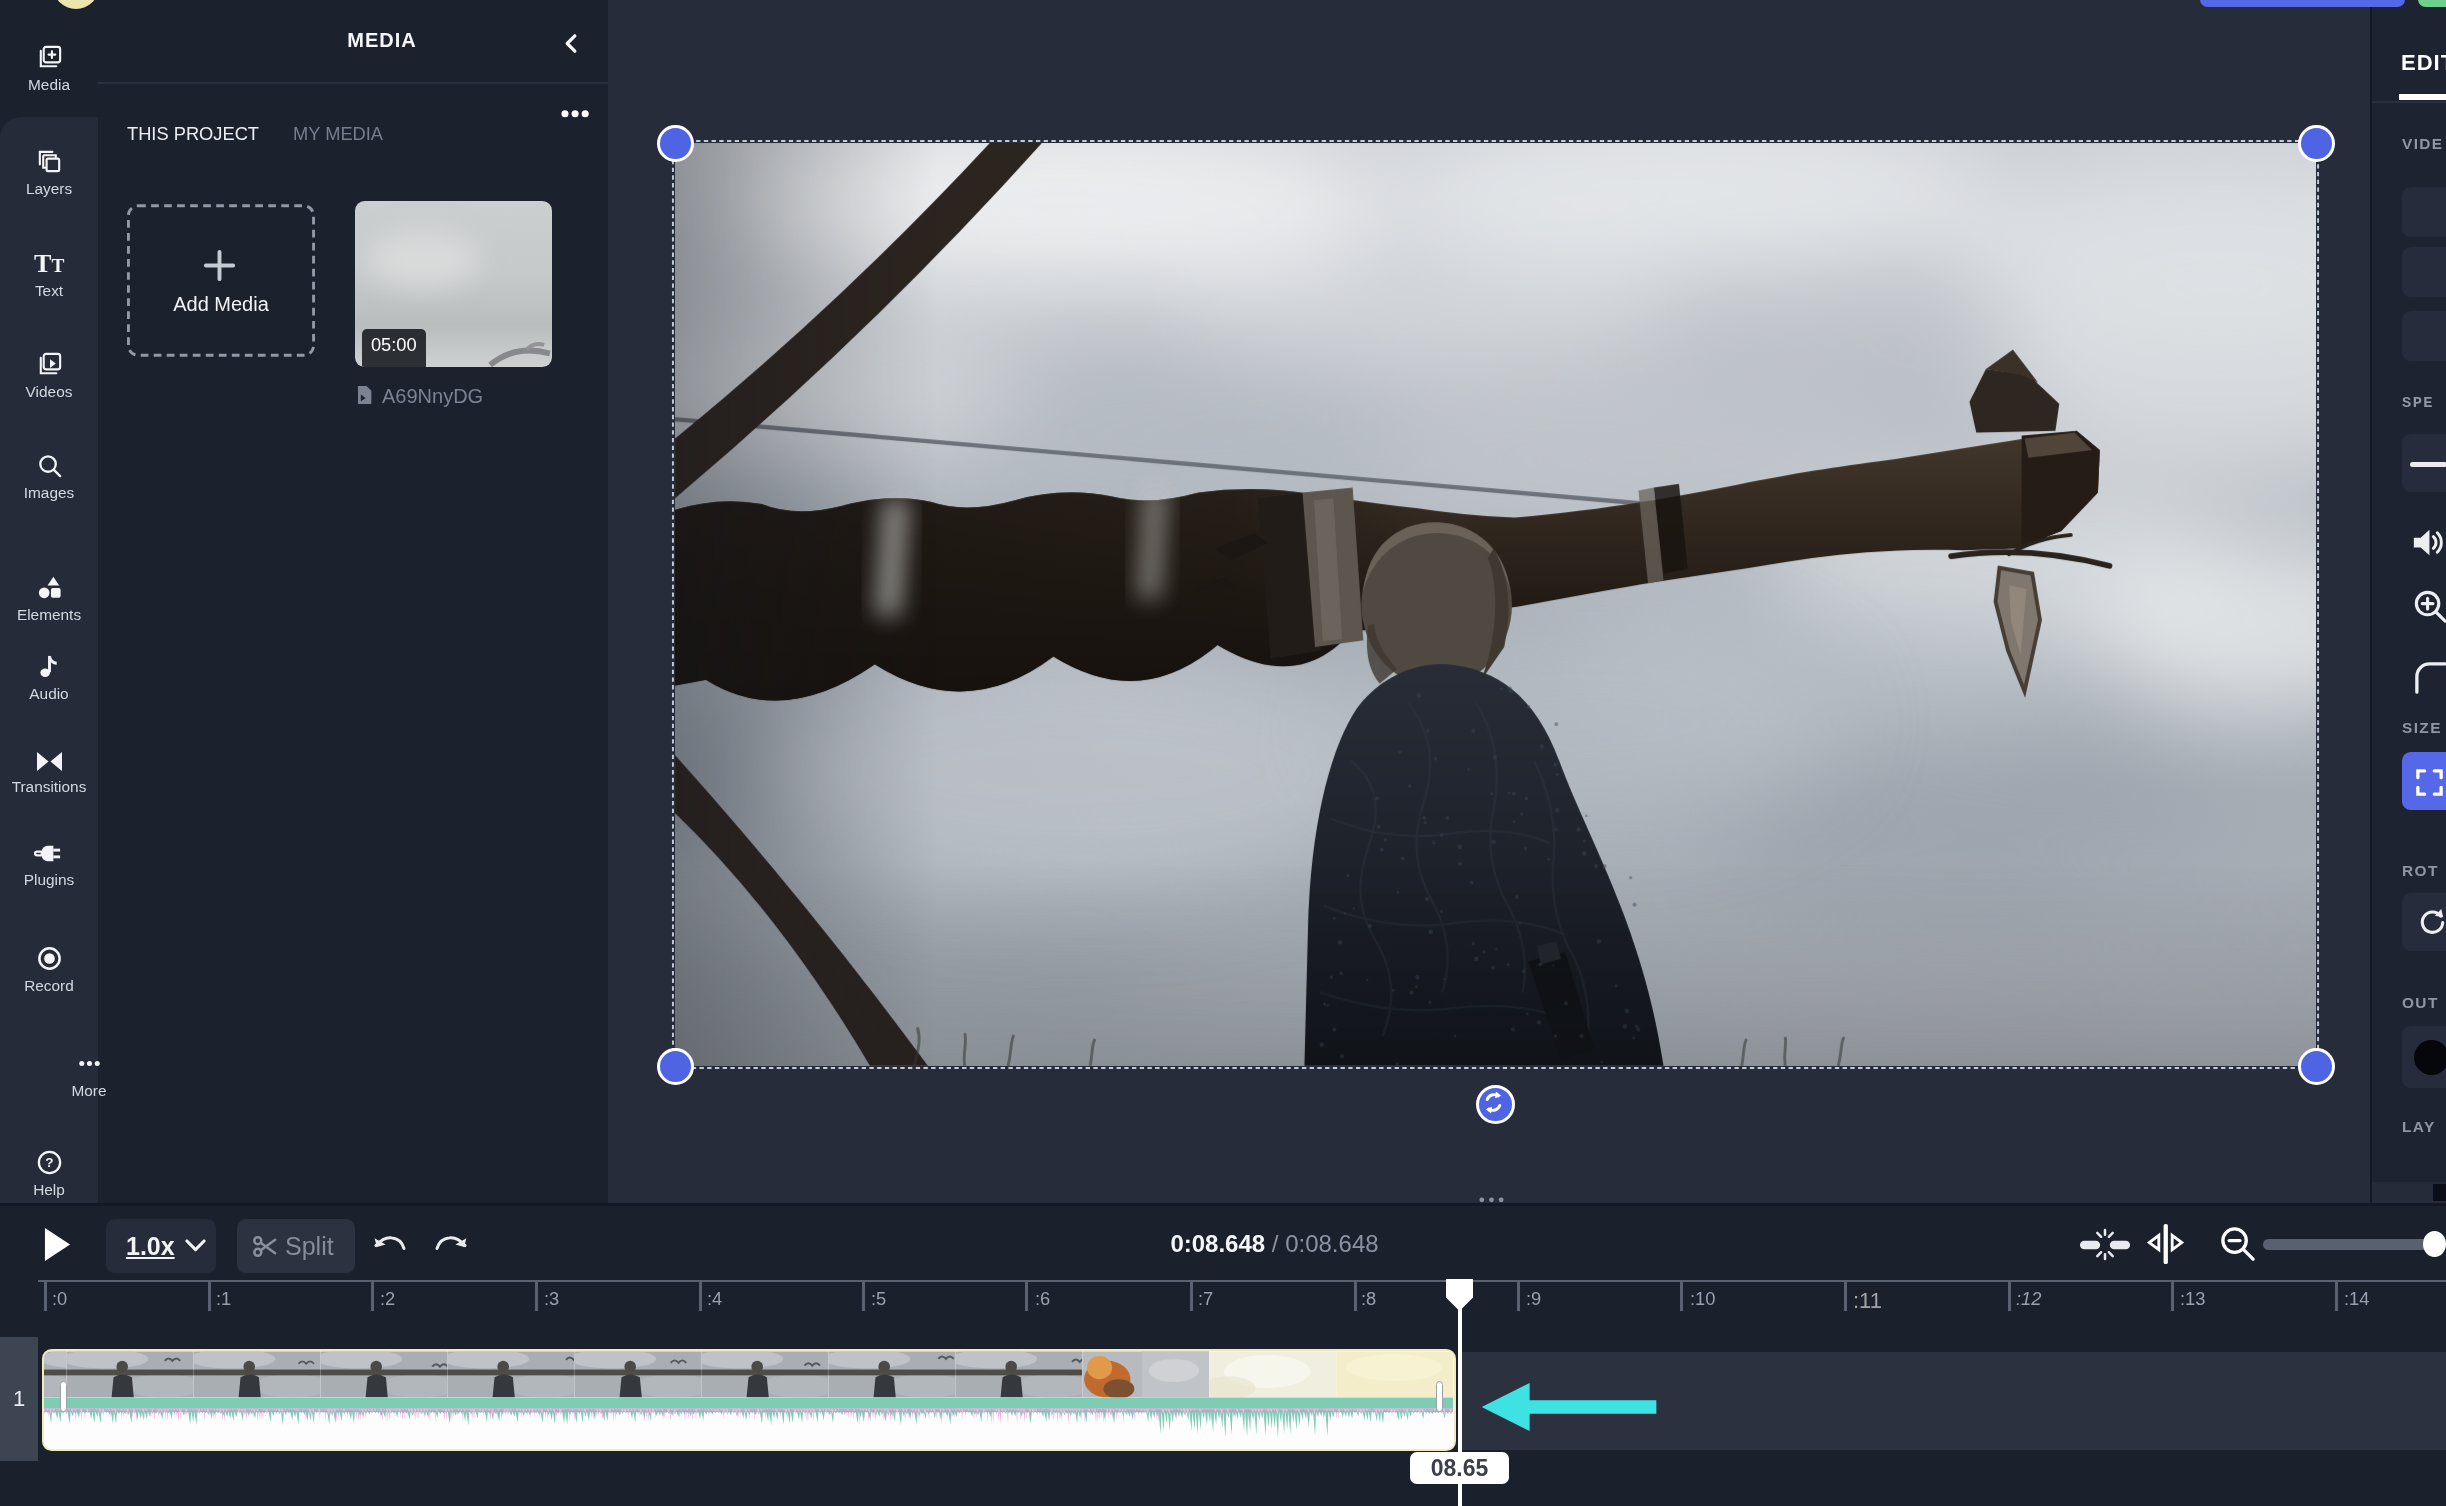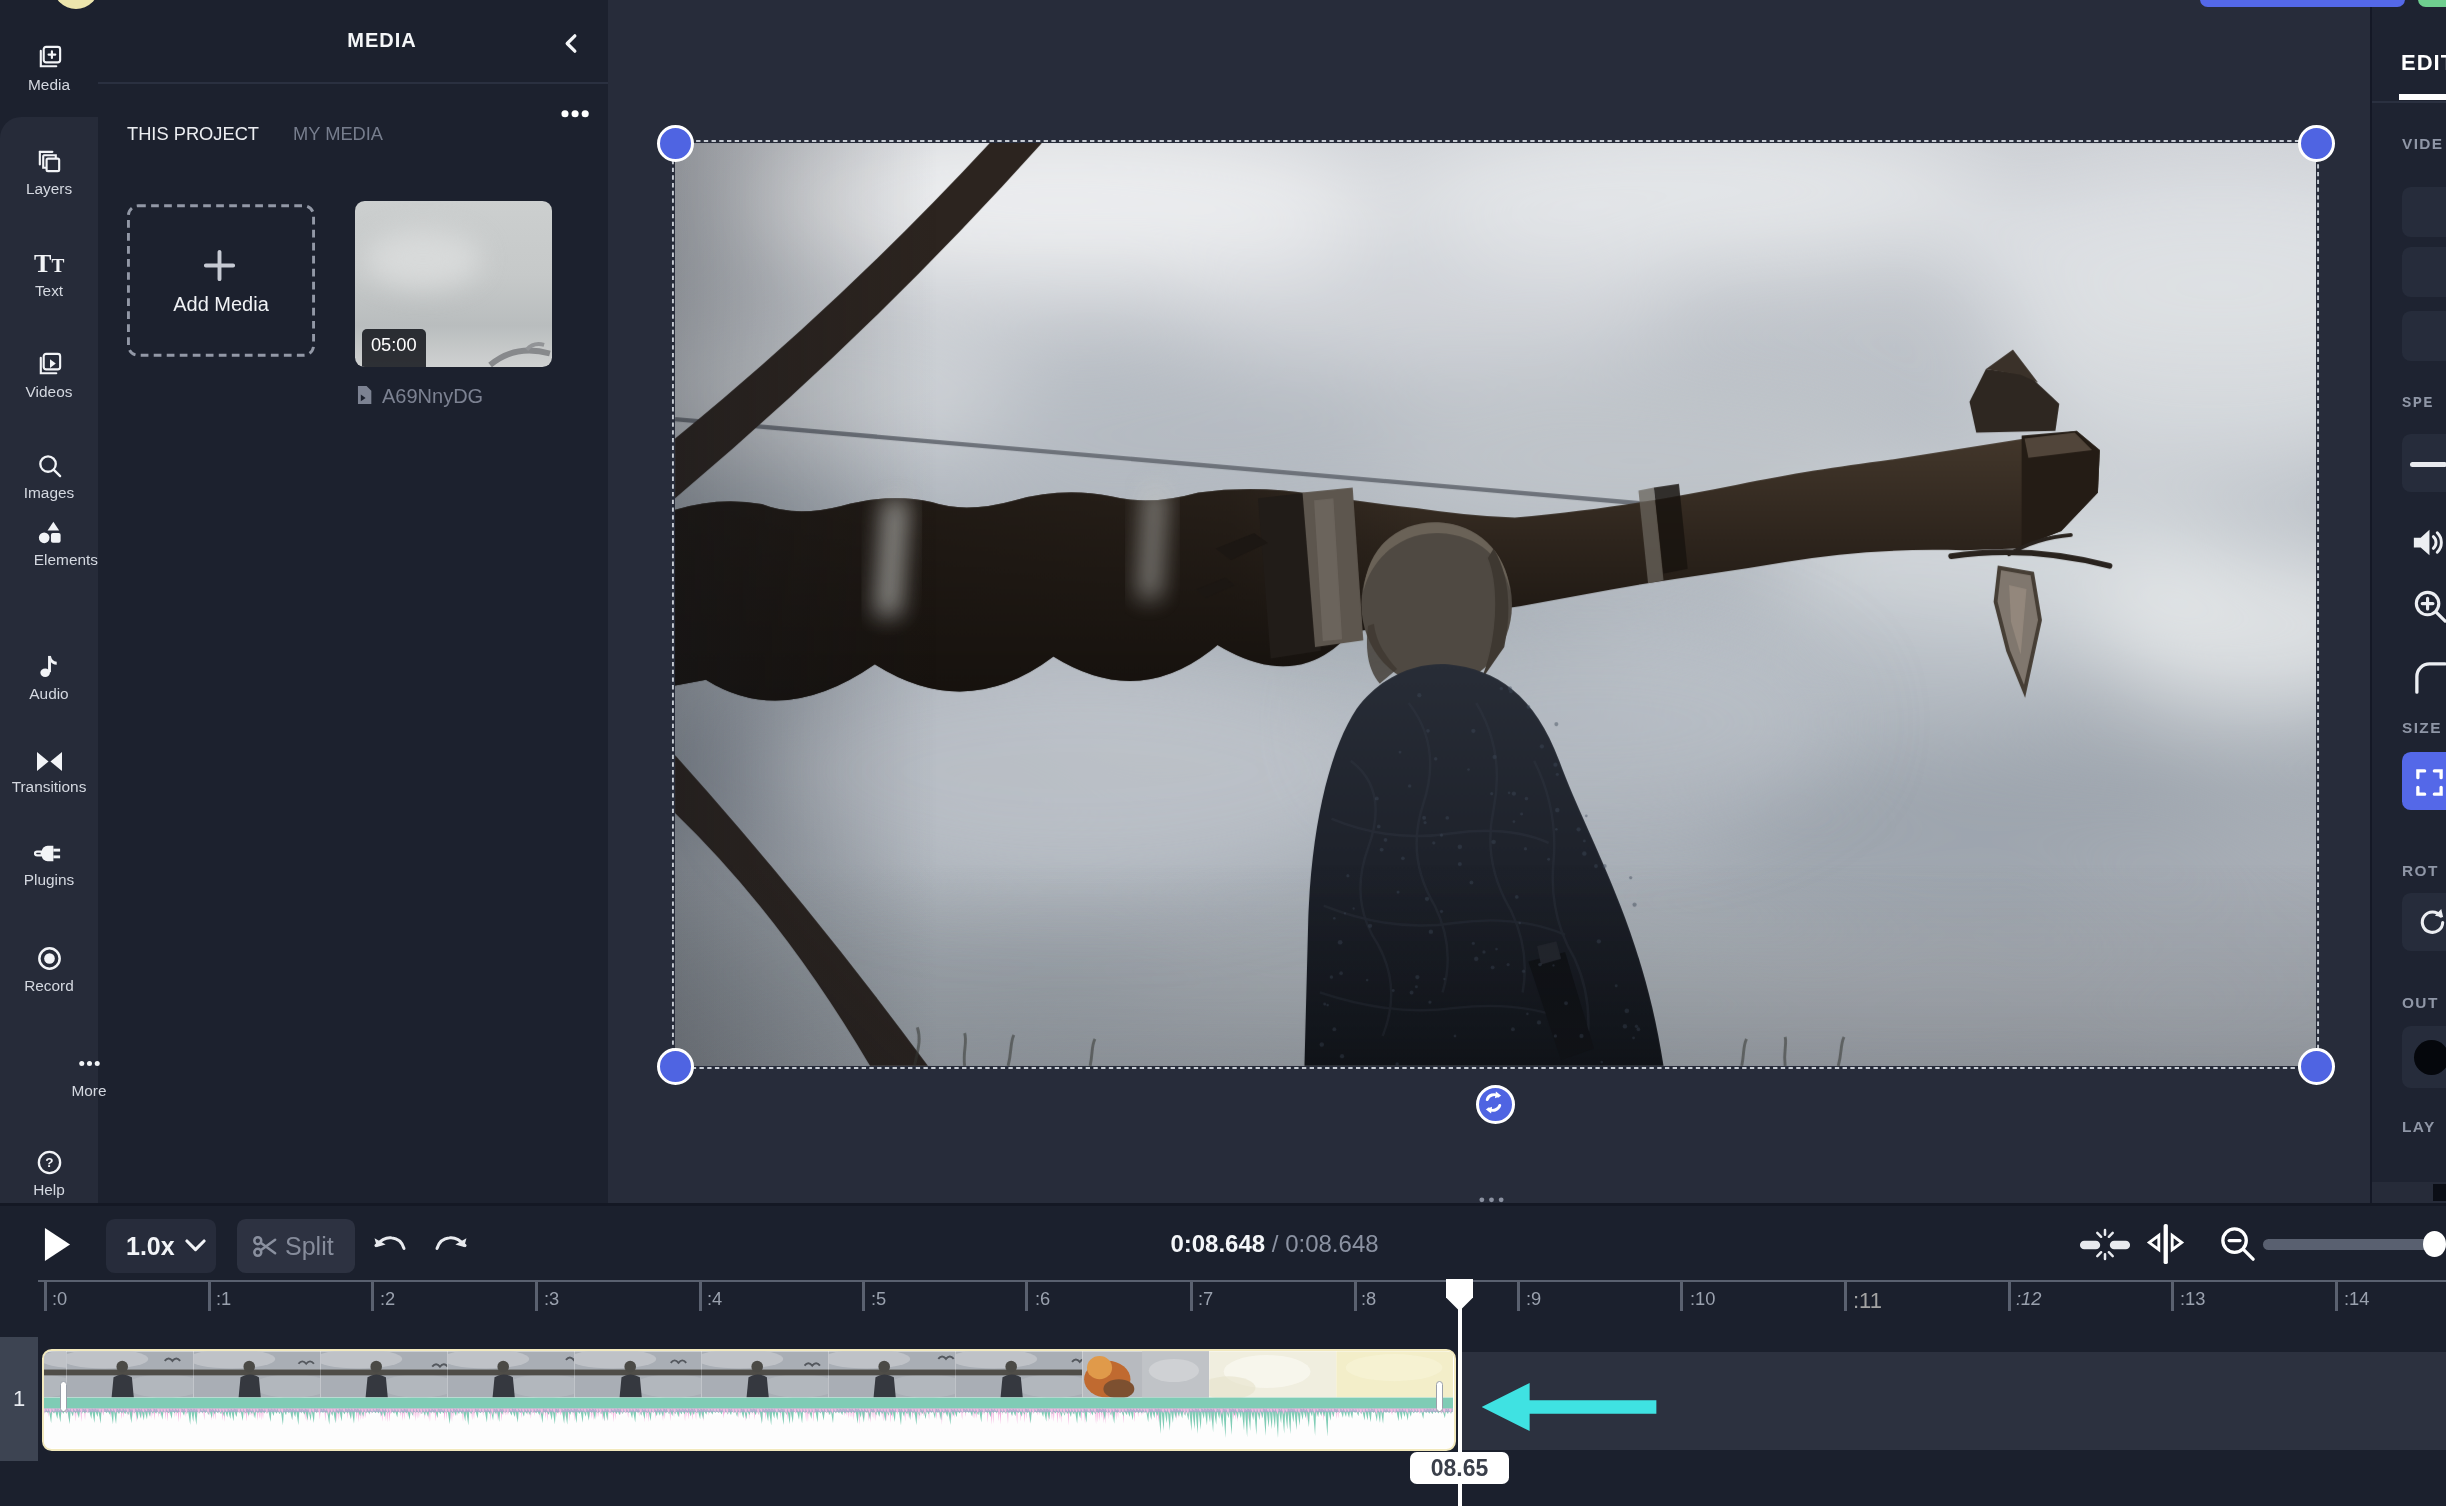--- a/index.html
+++ b/index.html
@@ -58,21 +58,21 @@
   </div>
 <div class="sb-item" style="top:451px;">
     <svg width="29" height="29" viewBox="0 0 30 30">
       <g fill="none" stroke="#f2f4f7" stroke-width="2.4">
         <circle cx="13.5" cy="13.5" r="8"></circle>
         <path d="M19.5 19.5 L26 26" stroke-linecap="round"></path>
       </g>
     </svg>
     <div>Images</div>
   </div>
-<div class="sb-item" style="top:518px;text-align:right;">
+<div class="sb-item" style="top:573px;">
     <svg width="29" height="29" viewBox="0 0 30 30">
       <g fill="#f2f4f7">
         <path d="M19 4l6 9h-12z"></path>
         <circle cx="9.5" cy="20.5" r="5.5"></circle>
         <rect x="16.5" y="15.5" width="10" height="10" rx="2"></rect>
       </g>
     </svg>
     <div>Elements</div>
   </div>
 <div class="sb-item" style="top:652px;">
@@ -478,21 +478,21 @@
 <div class="ebtn" style="left:2402px;top:1026px;height:62px;"></div>
 <div class="abs" style="left:2414px;top:1040px;width:35px;height:35px;border-radius:50%;background:#05070c;"></div>
 <div class="elabel" style="left:2402px;top:1118px;">LAY</div>
 <div class="abs" style="left:2372px;top:1182px;width:74px;height:21px;background:#262b39;"></div>
 <div class="abs" style="left:2433px;top:1184px;width:13.5px;height:17.4px;background:#0b0e16;"></div>
 <div class="abs" style="left:0;top:1203px;width:2447px;height:2.9px;background:#141824;"></div>
 <svg class="abs" style="left:43px;top:1227px;" width="29" height="35" viewBox="0 0 30 36">
     <path d="M2 1 L28 18 L2 35 Z" fill="#fff"></path>
   </svg>
 <div class="abs" style="left:106px;top:1219px;width:110px;height:54px;background:#272c3b;border-radius:8.7px;">
-    <div class="abs" style="left:20px;top:12.6px;color:#f2f4f7;font-size:25px;font-weight:700;">1.0x</div>
+    <div class="abs" style="left:20px;top:12.6px;color:#f2f4f7;font-size:25px;font-weight:700;text-decoration:underline;">1.0x</div>
     <svg class="abs" style="left:79px;top:20px;" width="21" height="13.5" viewBox="0 0 22 14">
       <path d="M2 2 L11 11 L20 2" fill="none" stroke="#f2f4f7" stroke-width="3.2" stroke-linecap="round" stroke-linejoin="round"></path>
     </svg>
   </div>
 <div class="abs" style="left:237px;top:1219px;width:118px;height:54px;background:#2d3241;border-radius:8.7px;">
     <svg class="abs" style="left:15.4px;top:13.5px;" width="27" height="27" viewBox="0 0 28 28">
       <g stroke="#8a909f" stroke-width="2.6" fill="none">
         <circle cx="6" cy="8" r="3.6"></circle>
         <circle cx="6" cy="20" r="3.6"></circle>
         <path d="M9 10 L24 21 M9 18 L24 7" stroke-linecap="round"></path>

